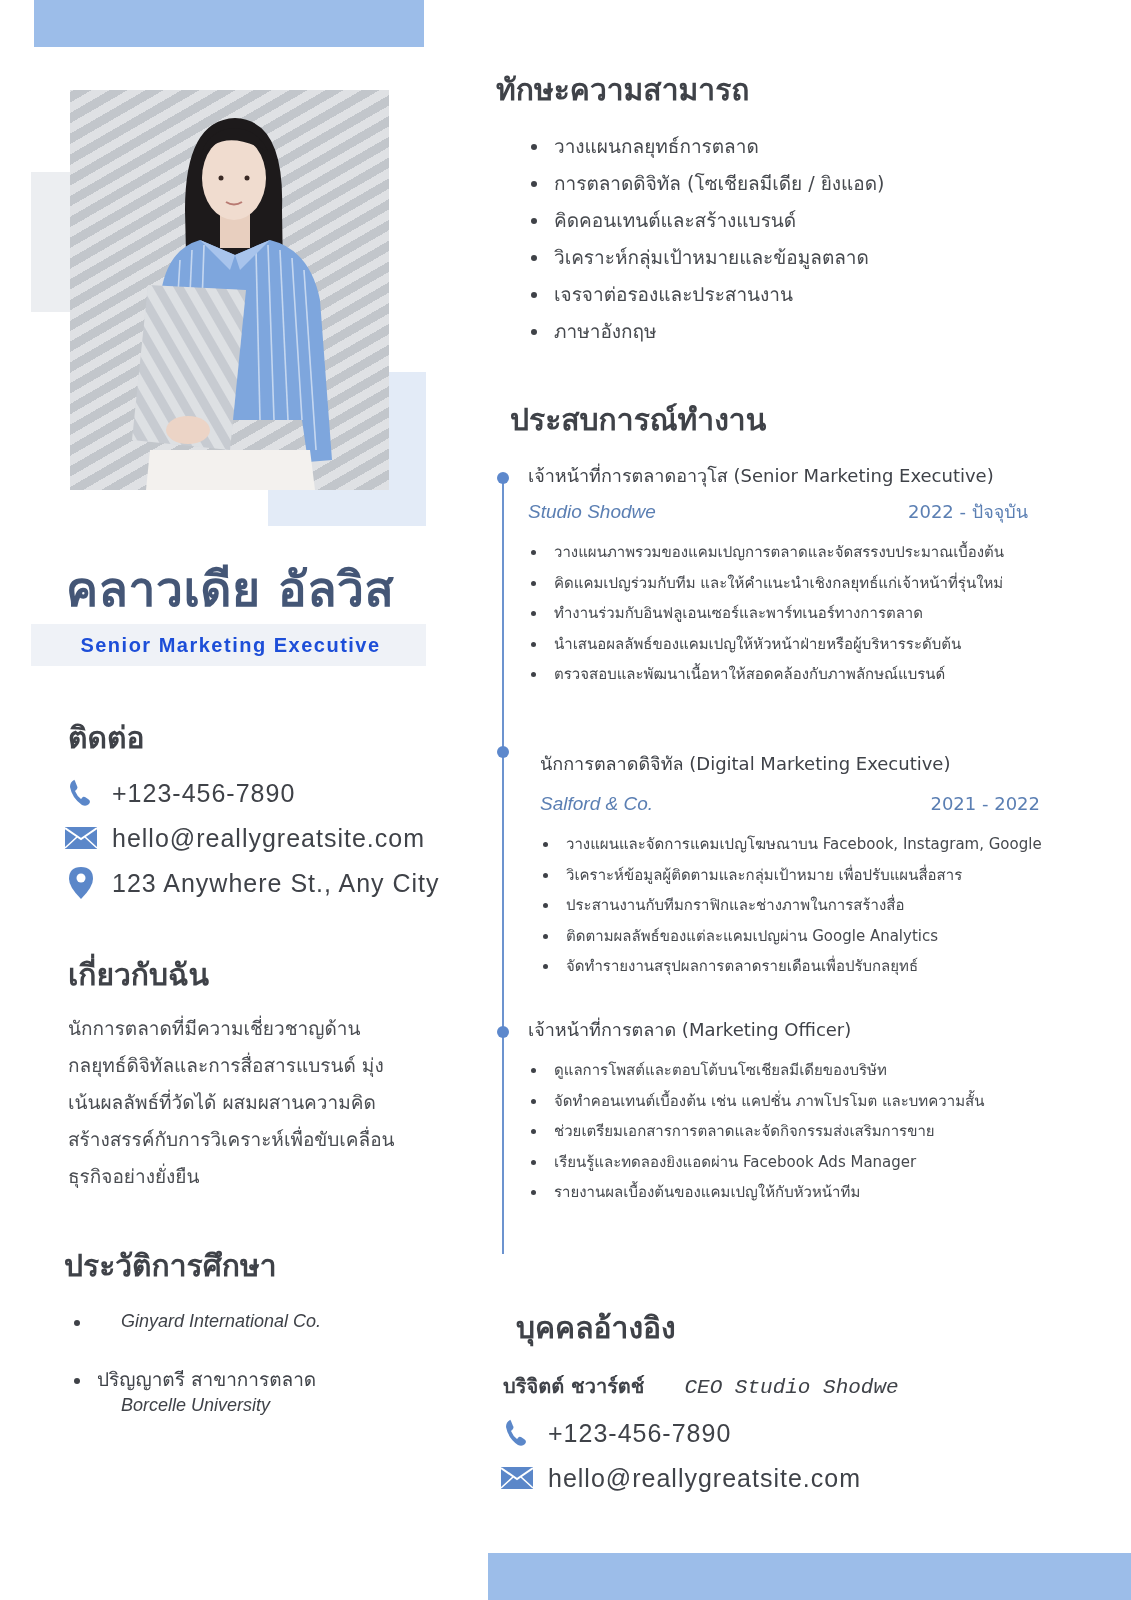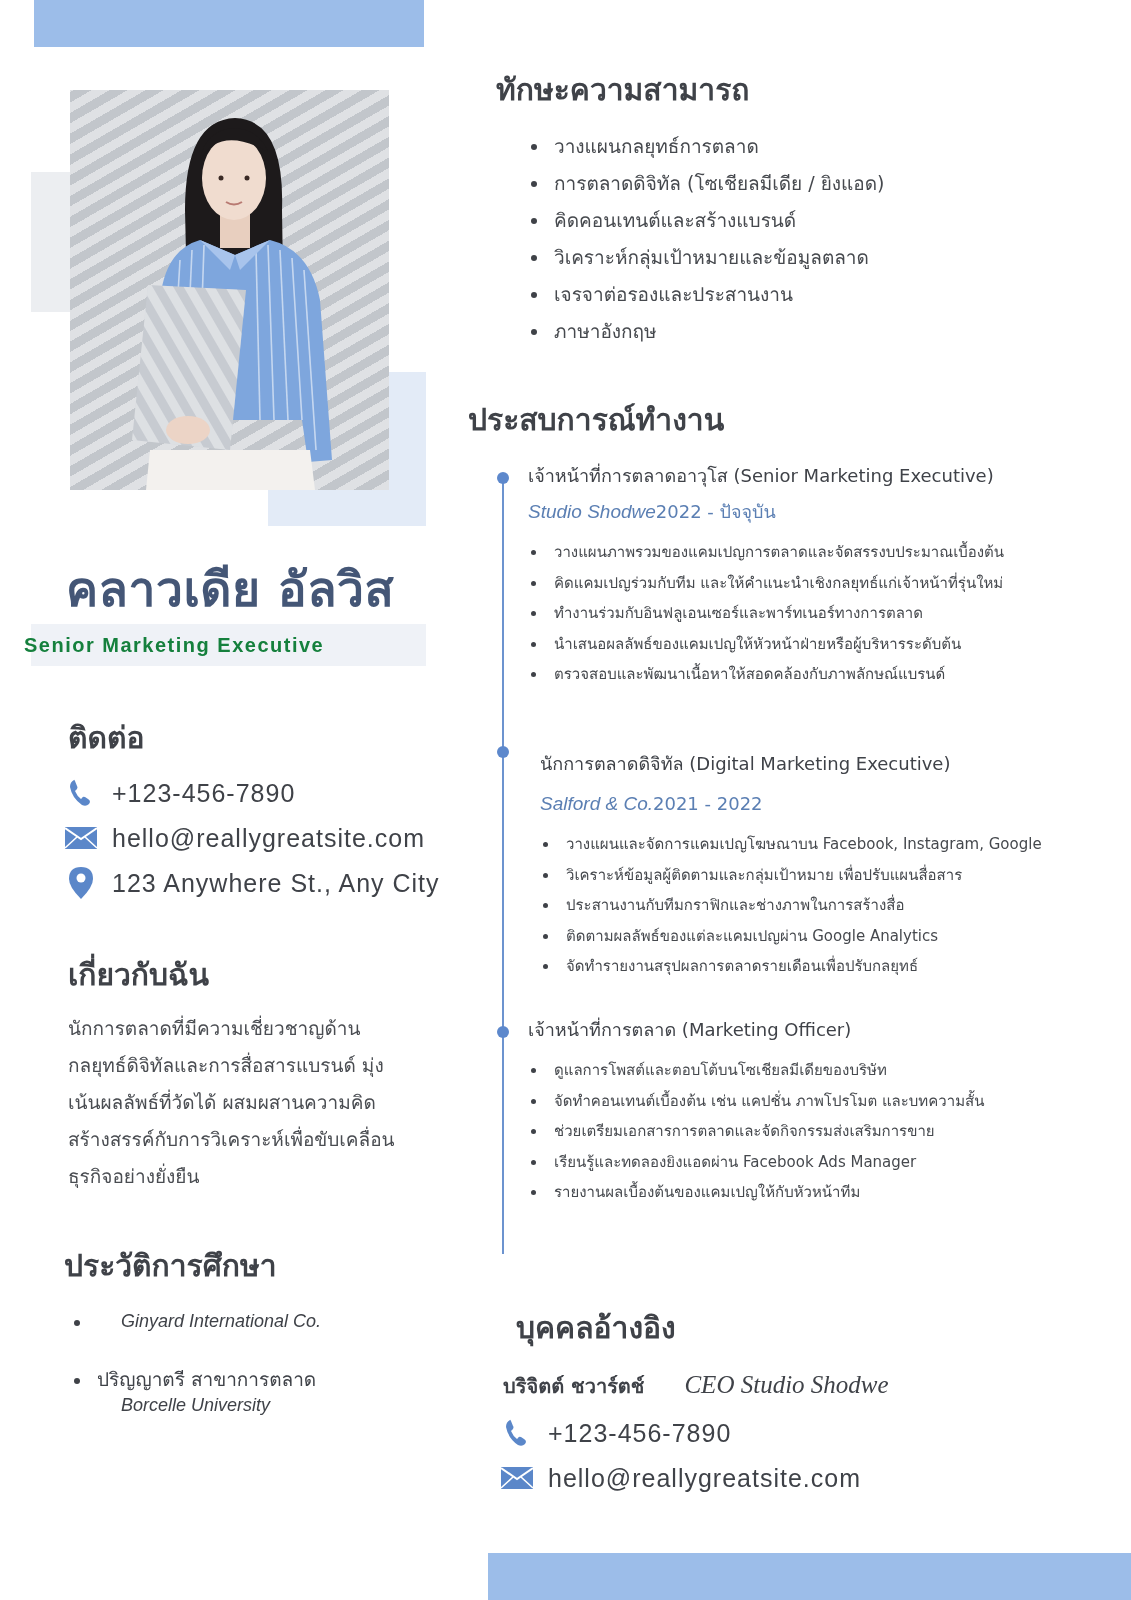--- a/index.html
+++ b/index.html
@@ -15,22 +15,22 @@
   .deco-right { left: 268px; top: 372px; width: 158px; height: 154px; background: #e3ebf7; }
 
   
   .photo { left: 70px; top: 90px; width: 319px; height: 400px; overflow: hidden;
     background: repeating-linear-gradient(-30deg, #dfe1e4 0 9px, #c2c6cb 9px 18px); }
   .photo svg { display: block; }
 
   
   .name { left: 66px; top: 558px; font-size: 48px; font-weight: bold; color: #445676; letter-spacing: 0.5px; line-height: 62px; }
   .title-band { left: 31px; top: 624px; width: 395px; height: 42px; background: #eff2f7; }
-  .title-text { left: 24px; top: 624px; width: 395px; height: 42px; line-height: 42px; 
-    font-family: "Liberation Sans", sans-serif; font-weight: bold; font-size: 20px; letter-spacing: 1.5px; color: #15803d; }
+  .title-text { left: 33px; top: 624px; width: 395px; height: 42px; line-height: 42px; text-align: center;
+    font-family: "Liberation Sans", sans-serif; font-weight: bold; font-size: 20px; letter-spacing: 1.5px; color: #1d4ed8; }
 
   .section-h { font-size: 30px; font-weight: bold; color: #3f4248; line-height: 40px; }
 
   
   .contact-row { display: flex; align-items: center; height: 30px; }
   .contact-row .ico { width: 34px; height: 30px; display: flex; align-items: center; justify-content: center; margin-right: 14px; }
   .contact-row .txt { font-family: "Liberation Sans", sans-serif; font-size: 25px; letter-spacing: 1px; color: #3f4248; }
 
   .about { left: 68px; top: 1010px; width: 345px; font-size: 19px; line-height: 37px; color: #4a4d52; }
 
@@ -43,31 +43,31 @@
   
   .skills { left: 528px; top: 128px; list-style: none; }
   .skills li { position: relative; padding-left: 26px; font-size: 19px; line-height: 37px; color: #46494e; }
   .skills li::before { content: ""; position: absolute; left: 3px; top: 16px; width: 6px; height: 6px; border-radius: 50%; background: #3f4248; }
 
   
   .tl-line { left: 502px; top: 478px; width: 2px; height: 776px; background: #6c93cf; }
   .tl-dot { width: 12px; height: 12px; border-radius: 50%; background: #5d88cc; }
   .job { left: 528px; width: 500px; }
   .job-title { font-size: 18px; line-height: 26px; color: #3f4248; }
-  .job-meta { display: flex; margin-top: 10px; font-size: 18px; line-height: 26px; color: #5b7fb3; }
+  .job-meta { display: flex; justify-content: space-between; margin-top: 10px; font-size: 18px; line-height: 26px; color: #5b7fb3; }
   .job-company { font-family: "Liberation Sans", sans-serif; font-style: italic; font-size: 19px; }
   .job-years { font-size: 18px; padding-right: 0; }
   .job-bullets { list-style: none; margin-top: 12px; }
   .job-bullets li { position: relative; padding-left: 26px; font-size: 15px; line-height: 30.5px; color: #46494e; white-space: nowrap; }
   .job-bullets li::before { content: ""; position: absolute; left: 3px; top: 13px; width: 5px; height: 5px; border-radius: 50%; background: #3f4248; }
 
   
   .ref-name-row { left: 503px; top: 1370px; display: flex; align-items: baseline; }
   .ref-name { font-size: 20px; font-weight: bold; color: #3f4248; }
-  .ref-role { font-family: Liberation Serif, serif; font-style: italic; font-size: 25px; color: #3f4248; margin-left: 40px; }
+  .ref-role { font-family: Liberation Mono, monospace; font-style: italic; font-size: 21px; color: #3f4248; margin-left: 40px; }
 </style>
 </head>
 <body>
 
 <div class="abs top-bar"></div>
 <div class="abs deco-left"></div>
 <div class="abs deco-right"></div>
 <div class="abs bottom-bar"></div>
 
 <div class="abs photo">
@@ -163,21 +163,21 @@
 <div class="abs section-h" style="left:496px; top:70px;">ทักษะความสามารถ</div>
 <ul class="abs skills">
   <li>วางแผนกลยุทธ์การตลาด</li>
   <li>การตลาดดิจิทัล (โซเชียลมีเดีย / ยิงแอด)</li>
   <li>คิดคอนเทนต์และสร้างแบรนด์</li>
   <li>วิเคราะห์กลุ่มเป้าหมายและข้อมูลตลาด</li>
   <li>เจรจาต่อรองและประสานงาน</li>
   <li>ภาษาอังกฤษ</li>
 </ul>
 
-<div class="abs section-h" style="left:468px; top:400px;">ประสบการณ์ทำงาน</div>
+<div class="abs section-h" style="left:510px; top:400px;">ประสบการณ์ทำงาน</div>
 <div class="abs tl-line"></div>
 <div class="abs tl-dot" style="left:497px; top:472px;"></div>
 <div class="abs tl-dot" style="left:497px; top:746px;"></div>
 <div class="abs tl-dot" style="left:497px; top:1026px;"></div>
 
 <div class="abs job" style="top:463px;">
   <div class="job-title">เจ้าหน้าที่การตลาดอาวุโส (Senior Marketing Executive)</div>
   <div class="job-meta">
     <span class="job-company">Studio Shodwe</span>
     <span class="job-years">2022 - ปัจจุบัน</span>

